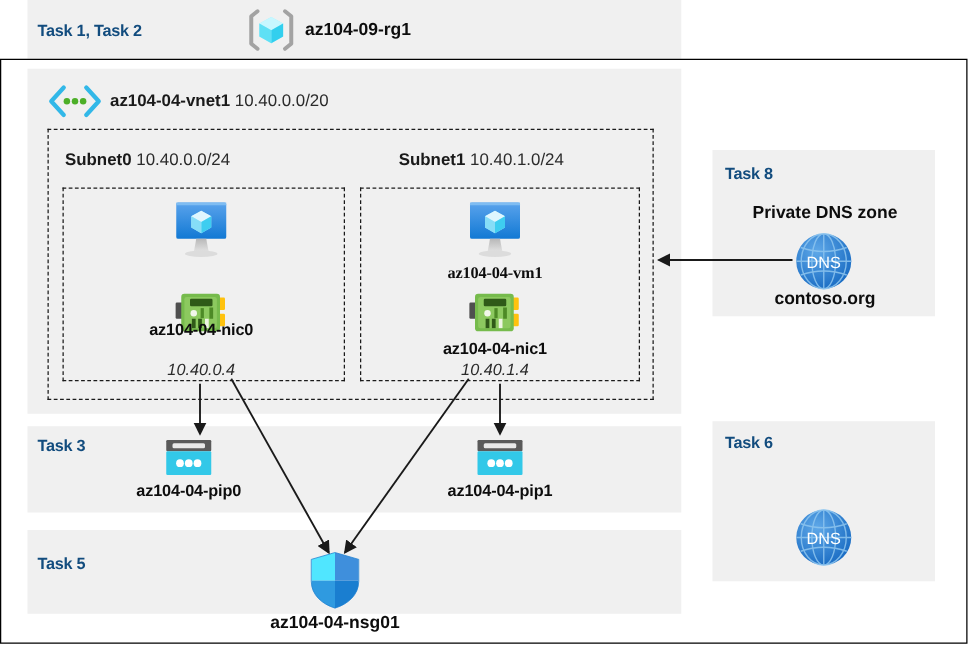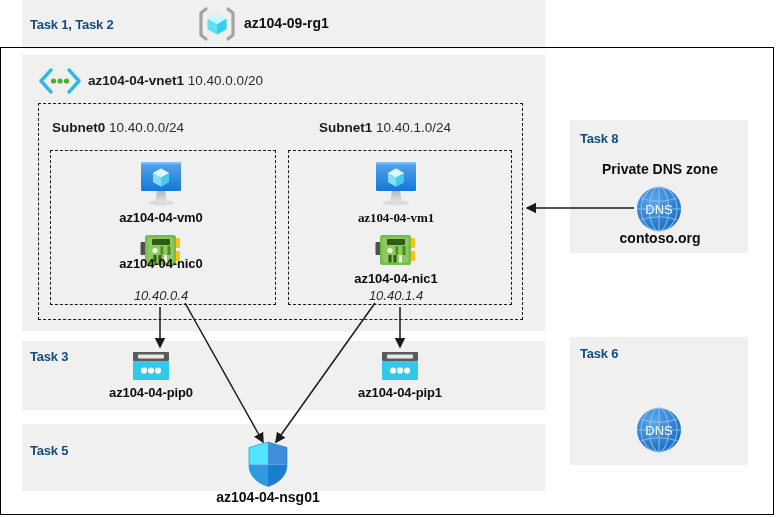--- a/index.html
+++ b/index.html
@@ -142,21 +142,20 @@
       <rect x="8" y="4" width="40" height="2.2" fill="#7ebcf2"></rect>
       <polygon points="28,10.5 36,15 36,24 28,28.5 20,24 20,15" fill="#a8e6fb"></polygon>
       <polygon points="28,10.5 36,15 28,19.5 20,15" fill="#dff6fe"></polygon>
       <polygon points="28,19.5 36,15 36,24 28,28.5" fill="#3ecdf0"></polygon>
       <polygon points="28,19.5 28,28.5 20,24 20,15" fill="#86ddf7"></polygon>
       <path d="M24 33 L32 33 L34 44 L22 44 Z" fill="url(#stand0)"></path>
       <ellipse cx="28" cy="45" rx="13" ry="2.6" fill="#dcdcdc"></ellipse>
     </svg>
   </div>
 
-  <div class="node-label" style="left:90px; top:210px; width:142px;">az104-04-vm0</div>
 
   <div class="icon" style="left:140px; top:231px; width:42px; height:38px;">
     <svg width="42" height="38" viewBox="0 0 42 38">
       <rect x="0.5" y="11" width="6" height="13" rx="1" fill="#4f4f4f"></rect>
       <rect x="34" y="7" width="6" height="10" rx="1" fill="#ffc20e"></rect>
       <rect x="34" y="20" width="6" height="10" rx="1" fill="#ffc20e"></rect>
       <rect x="5" y="4" width="31" height="30" rx="2.5" fill="#76bb4c"></rect>
       <rect x="7.5" y="6.5" width="26" height="25" rx="1.8" fill="#8cc95f"></rect>
       <rect x="12" y="8" width="18" height="6" rx="1" fill="#2f5a18"></rect>
       <circle cx="15" cy="19.5" r="2.6" fill="#f2f7ea"></circle>

